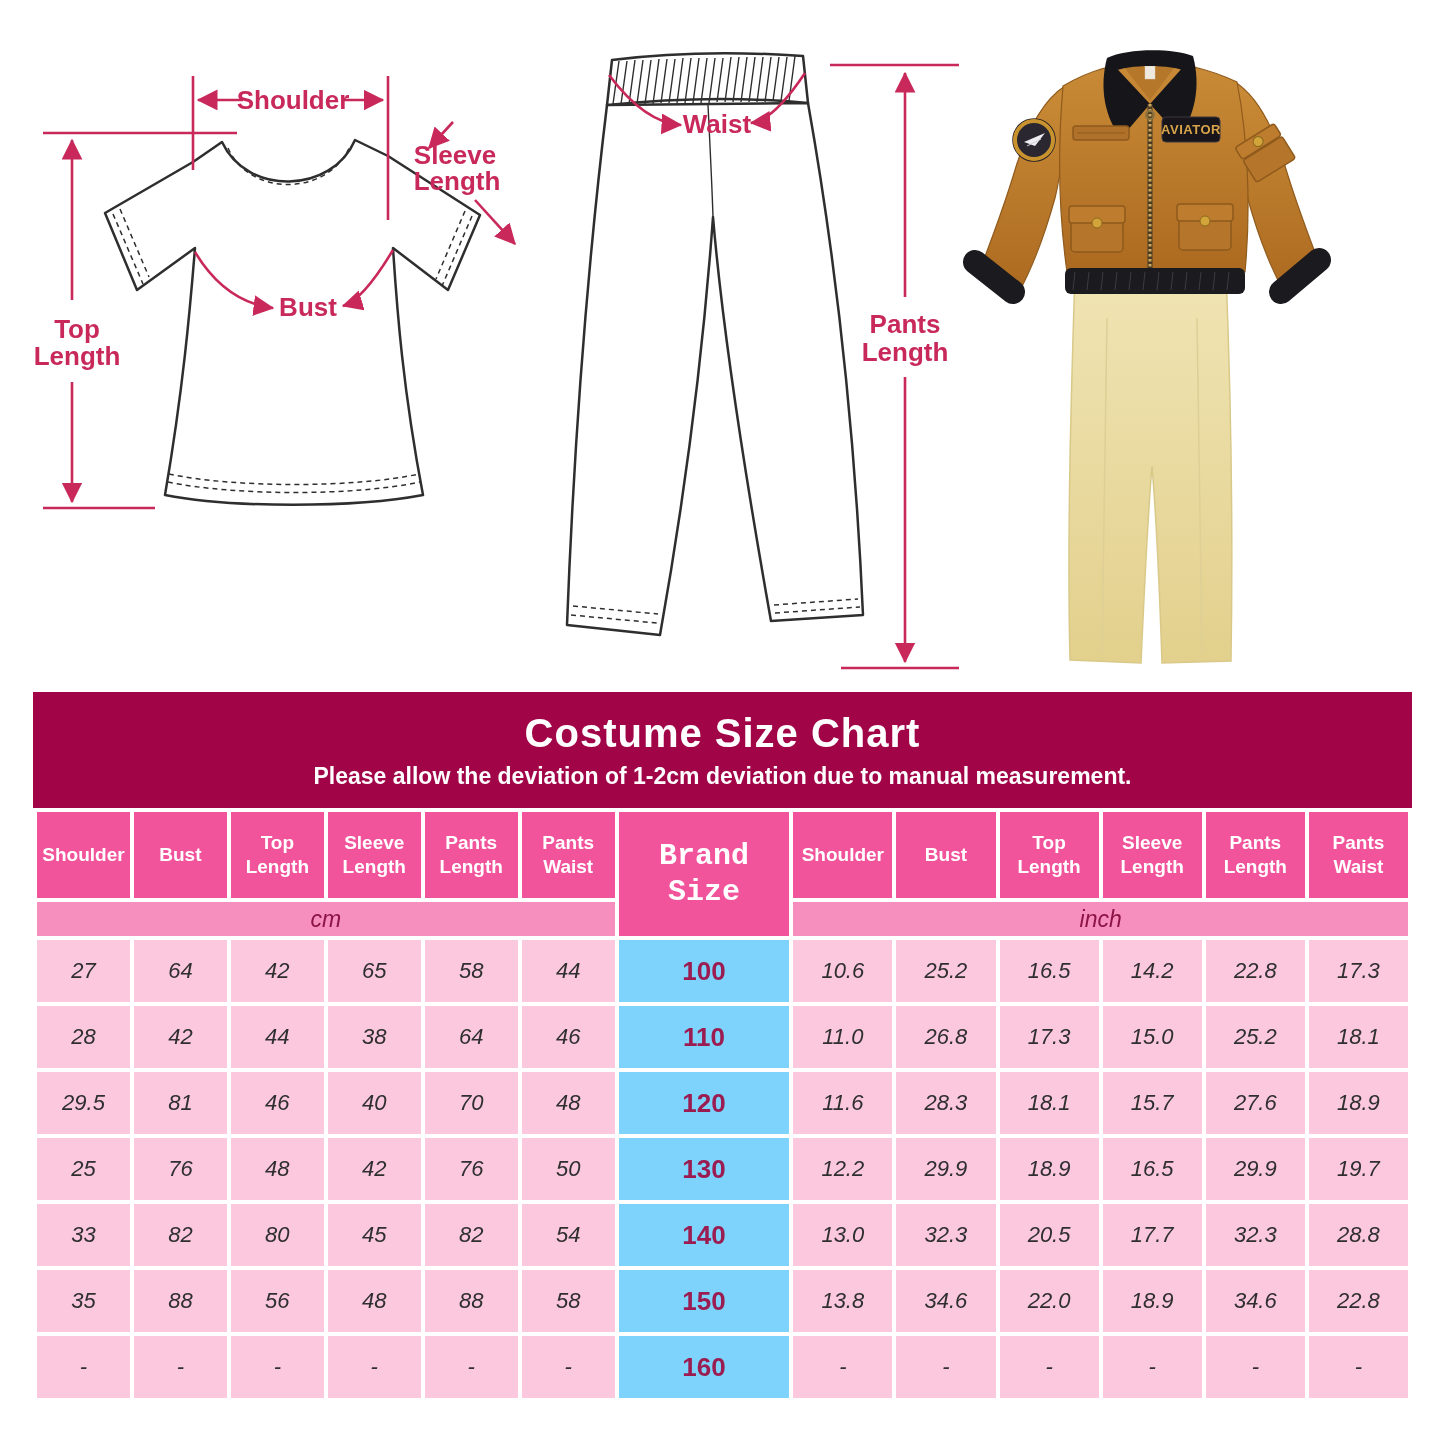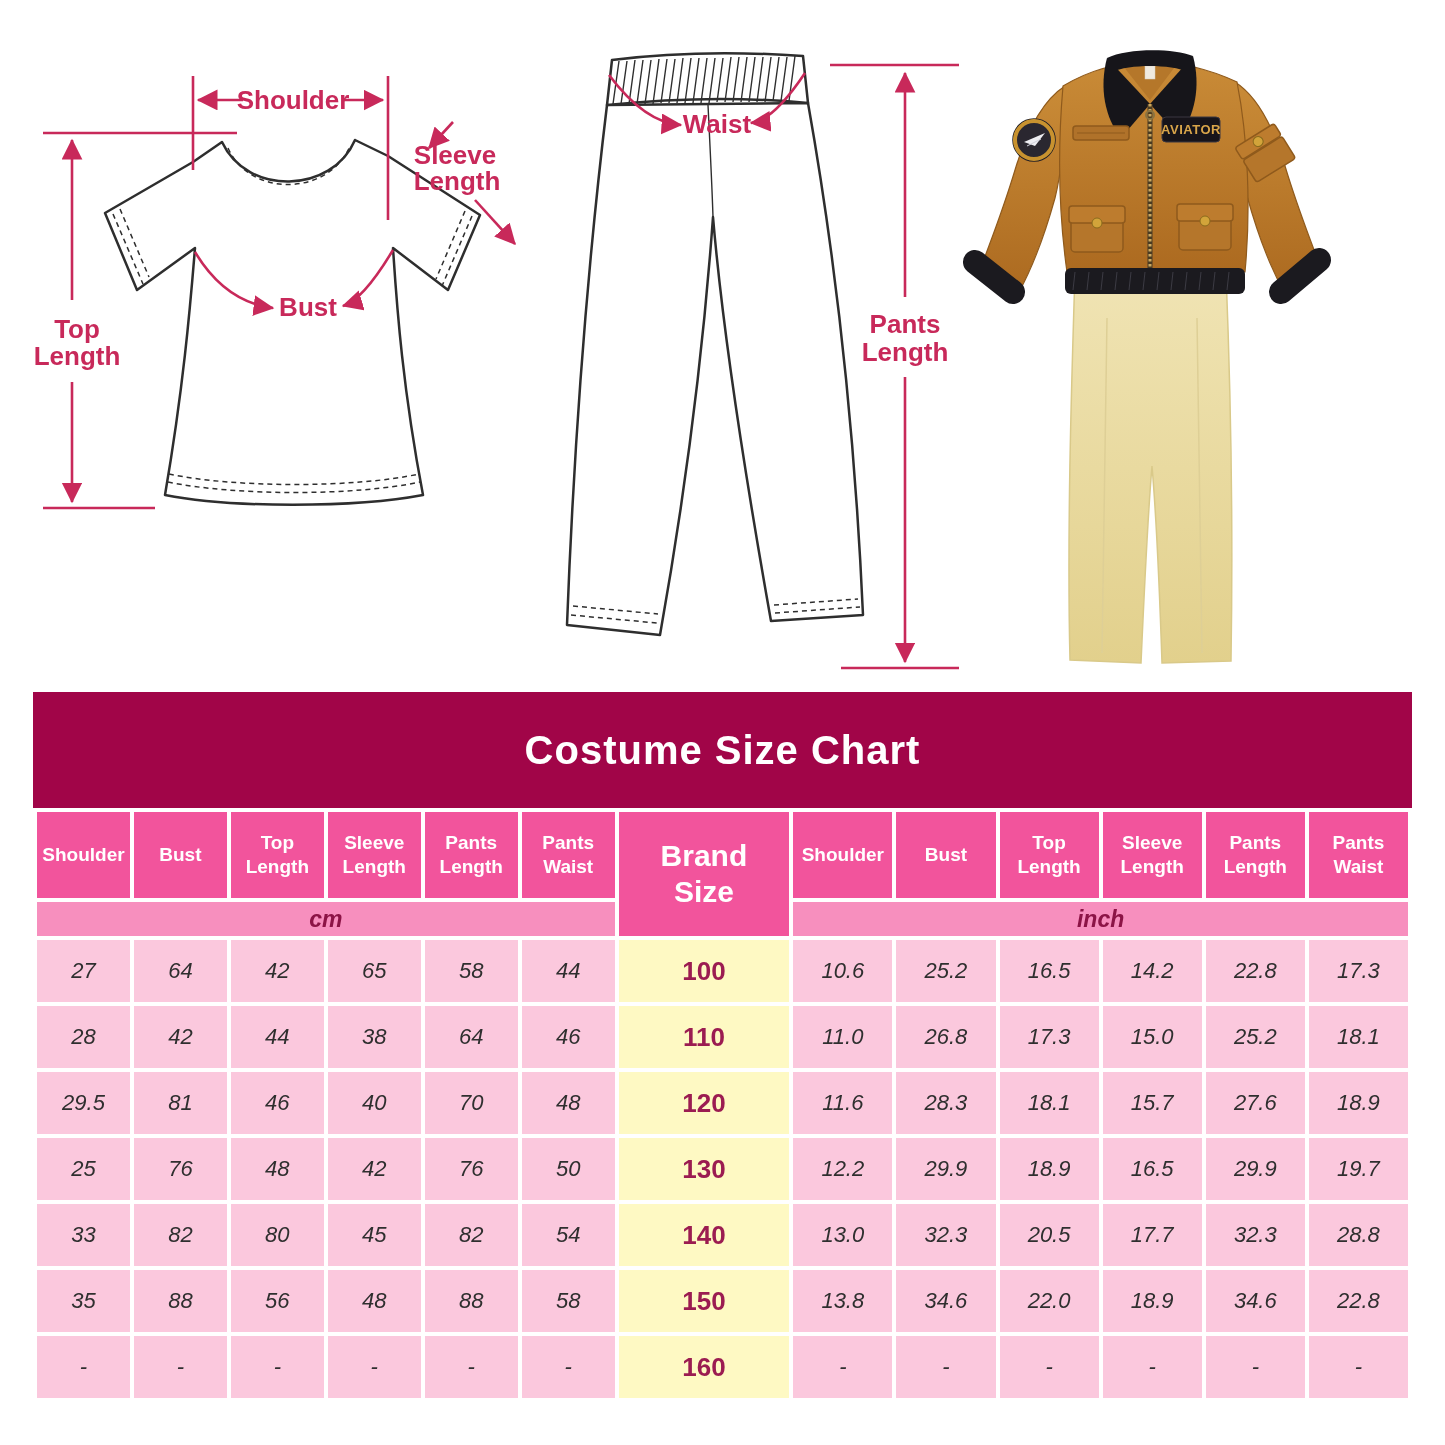--- a/index.html
+++ b/index.html
@@ -15,24 +15,24 @@
   .thin{stroke:#2e2e2e;stroke-width:1.4;fill:none;}
   .stitch{stroke:#2e2e2e;stroke-width:1.5;fill:none;stroke-dasharray:5,4;}
   .chart{position:absolute;left:33px;top:692px;width:1379px;}
   .title-band{background:#A10548;height:116px;display:flex;flex-direction:column;justify-content:center;align-items:center;gap:7px;}
   .title{color:#ffffff;font-size:40px;font-weight:bold;letter-spacing:1px;}
   .subtitle{color:#ffffff;font-size:23px;font-weight:bold;}
   table.size{width:100%;border-collapse:collapse;table-layout:fixed;}
   table.size th, table.size td{border:4px solid #ffffff;text-align:center;vertical-align:middle;padding:0;}
   .head{background:#F2549C;color:#ffffff;font-size:19px;font-weight:bold;height:86px;line-height:1.25;}
   .brandhead{background:#F2549C;color:#ffffff;font-size:30px;font-weight:bold;line-height:1.2;}
-  .brandwrap{width:100px;margin:0 auto;}
-  .unit{background:#F78FBE;color:#8C1446;font-size:23px;font-weight:bold;font-style:italic;height:34px;}
+  .brandwrap{width:100px;margin:0 auto;font-family:Liberation Mono, monospace;}
+  .unit{background:#F78FBE;color:#8C1446;font-size:23px;font-weight:normal;font-style:italic;height:34px;}
   .val{background:#FBC8DD;color:#2F2F2F;font-size:22px;font-style:italic;height:62px;}
-  .brandval{background:#fef9c3;color:#9B1C51;font-size:26px;font-weight:bold;height:62px;}
+  .brandval{background:#7dd3fc;color:#9B1C51;font-size:26px;font-weight:bold;height:62px;}
   svg text.patch{font-family:"Liberation Sans",sans-serif;}
 </style>
 </head>
 <body>
 
 <div class="stage">
 
   <svg id="tee-svg" class="diagram" width="515" height="525" viewBox="0 0 515 525">
     <defs>
       <marker id="arrT" markerWidth="9" markerHeight="9" refX="7.5" refY="4" orient="auto">
@@ -178,20 +178,21 @@
         <circle cx="79" cy="122" r="19" fill="#2A2730" stroke="#C8922F" stroke-width="4"></circle>
         <path d="M 69,124 L 90,115 L 80,128 Z" fill="#EDEDF2"></path>
         <line x1="72" y1="128" x2="86" y2="121" stroke="#cfcfda" stroke-width="1"></line>
       </g>
     </g>
   </svg>
 
   <div class="chart">
     <div class="title-band">
       <div class="title">Costume Size Chart</div>
+      <div class="subtitle">Please allow the deviation of 1-2cm deviation due to manual measurement.</div>
     </div>
     <table class="size">
       <colgroup>
         <col style="width:7.05%">
           <col style="width:7.05%">
           <col style="width:7.05%">
         <col style="width:7.05%">
           <col style="width:7.05%">
           <col style="width:7.05%">
         <col style="width:12.7%">

